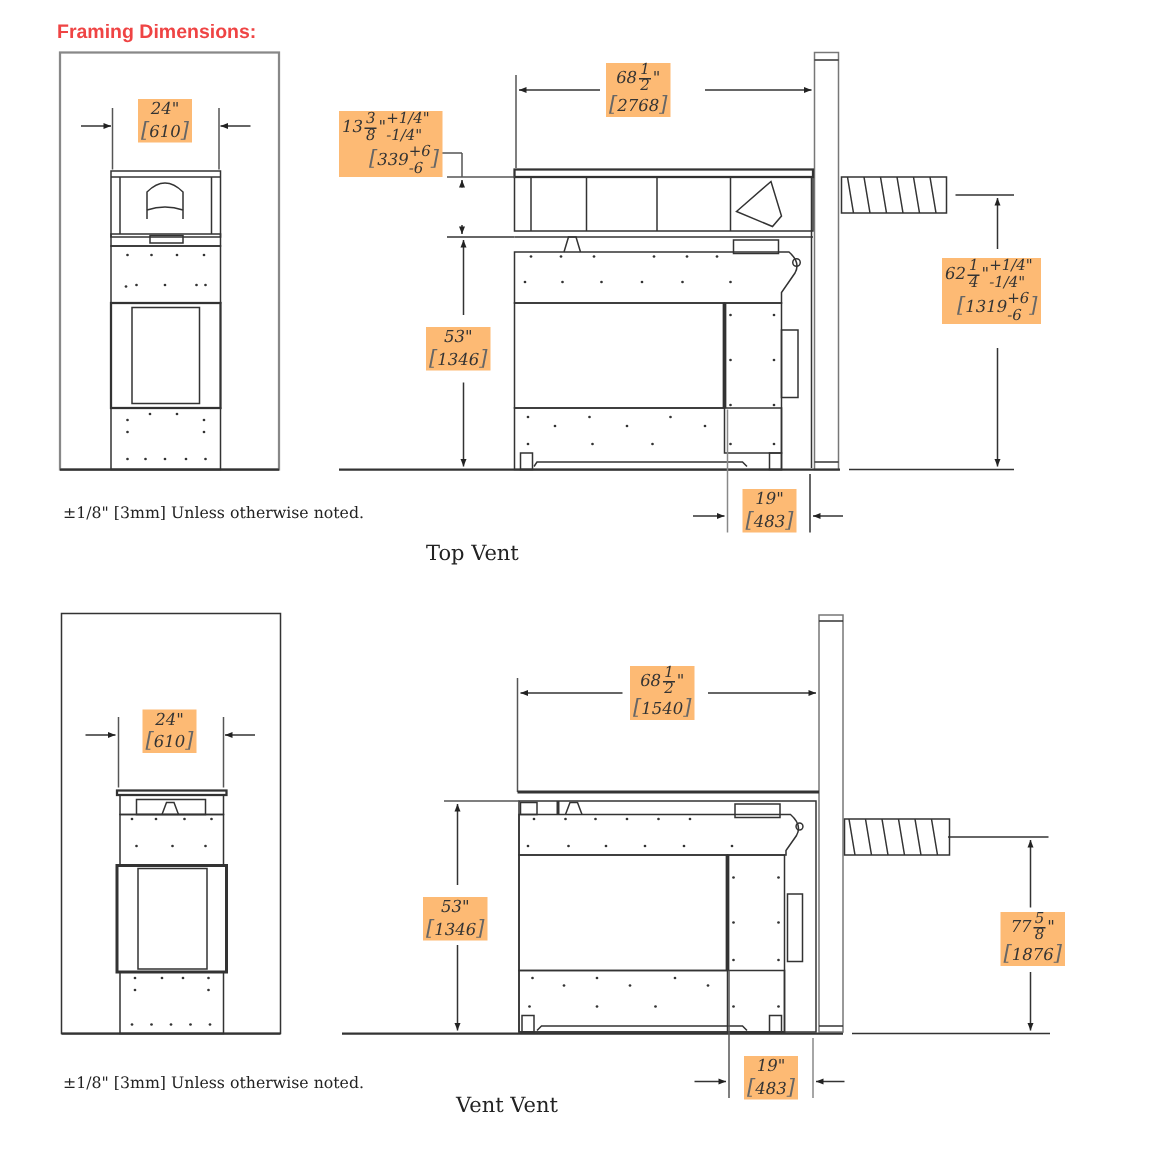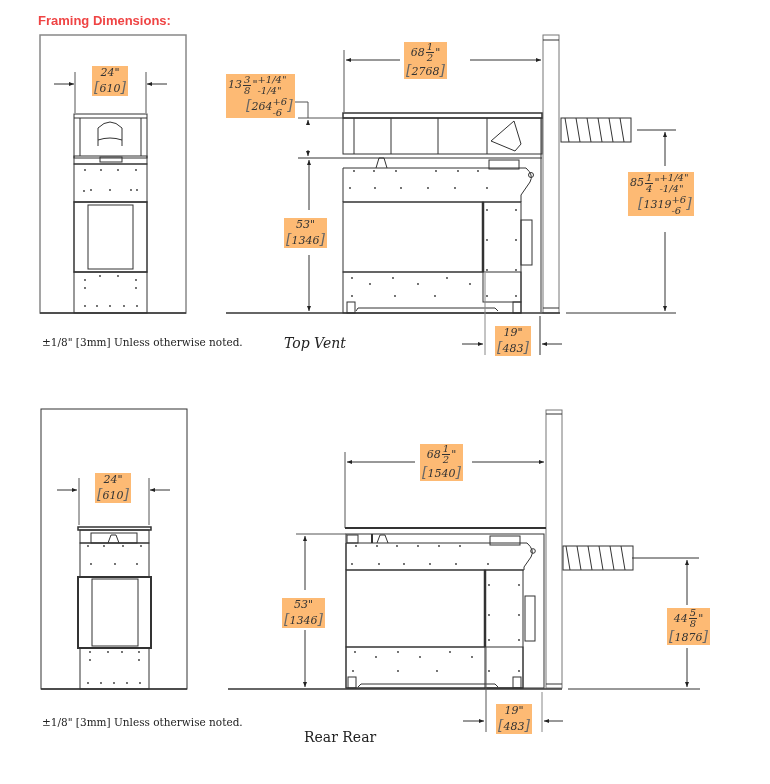--- a/index.html
+++ b/index.html
@@ -302,63 +302,63 @@
     <div><span class="br">[</span><span>610</span><span class="br">]</span></div>
   </div>
 
   <div class="dim" style="left:404px; top:42px;">
     <div><span>68</span><span class="frac"><span class="n">1</span><span class="d">2</span></span><span>"</span></div>
     <div><span class="br">[</span><span>2768</span><span class="br">]</span></div>
   </div>
 
   <div class="dim" style="left:206px; top:74px; text-align:left;margin-left:20px;">
     <div><span>13</span><span class="frac"><span class="n">3</span><span class="d">8</span></span><span>"</span><span class="tol"><span>+1/4"</span><span>-1/4"</span></span></div>
-    <div style="margin-left:18px;"><span class="br">[</span><span>264</span><span class="tol"><span>+6</span><span>-6</span></span><span class="br">]</span></div>
+    <div style="margin-left:18px;"><span class="br">[</span><span>339</span><span class="tol"><span>+6</span><span>-6</span></span><span class="br">]</span></div>
   </div>
 
   <div class="dim" style="left:284px; top:218px;">
     <div>53"</div>
     <div><span class="br">[</span><span>1346</span><span class="br">]</span></div>
   </div>
 
   <div class="dim" style="left:628px; top:172px; text-align:left;">
-    <div><span>85</span><span class="frac"><span class="n">1</span><span class="d">4</span></span><span>"</span><span class="tol"><span>+1/4"</span><span>-1/4"</span></span></div>
+    <div><span>62</span><span class="frac"><span class="n">1</span><span class="d">4</span></span><span>"</span><span class="tol"><span>+1/4"</span><span>-1/4"</span></span></div>
     <div style="margin-left:8px;"><span class="br">[</span><span>1319</span><span class="tol"><span>+6</span><span>-6</span></span><span class="br">]</span></div>
   </div>
 
   <div class="dim" style="left:495px; top:326px;">
     <div>19"</div>
     <div><span class="br">[</span><span>483</span><span class="br">]</span></div>
   </div>
 
   <div class="note" style="left:42px; top:336px;">±1/8" [3mm] Unless otherwise noted.</div>
-  <div class="caption" style="left:284px; top:335px;font-style:italic;">Top Vent</div>
+  <div class="caption" style="left:284px; top:361px;">Top Vent</div>
 </div>
 
 <div>
   <div class="dim" style="left:95px; top:473px;">
     <div>24"</div>
     <div><span class="br">[</span><span>610</span><span class="br">]</span></div>
   </div>
 
   <div class="dim" style="left:420px; top:444px;">
     <div><span>68</span><span class="frac"><span class="n">1</span><span class="d">2</span></span><span>"</span></div>
     <div><span class="br">[</span><span>1540</span><span class="br">]</span></div>
   </div>
 
   <div class="dim" style="left:282px; top:598px;">
     <div>53"</div>
     <div><span class="br">[</span><span>1346</span><span class="br">]</span></div>
   </div>
 
   <div class="dim" style="left:667px; top:608px;">
-    <div><span>44</span><span class="frac"><span class="n">5</span><span class="d">8</span></span><span>"</span></div>
+    <div><span>77</span><span class="frac"><span class="n">5</span><span class="d">8</span></span><span>"</span></div>
     <div><span class="br">[</span><span>1876</span><span class="br">]</span></div>
   </div>
 
   <div class="dim" style="left:496px; top:704px;">
     <div>19"</div>
     <div><span class="br">[</span><span>483</span><span class="br">]</span></div>
   </div>
 
   <div class="note" style="left:42px; top:716px;">±1/8" [3mm] Unless otherwise noted.</div>
-  <div class="caption" style="left:304px; top:729px;">Rear Rear</div>
+  <div class="caption" style="left:304px; top:729px;">Vent Vent</div>
 </div>
 
 </body></html>

